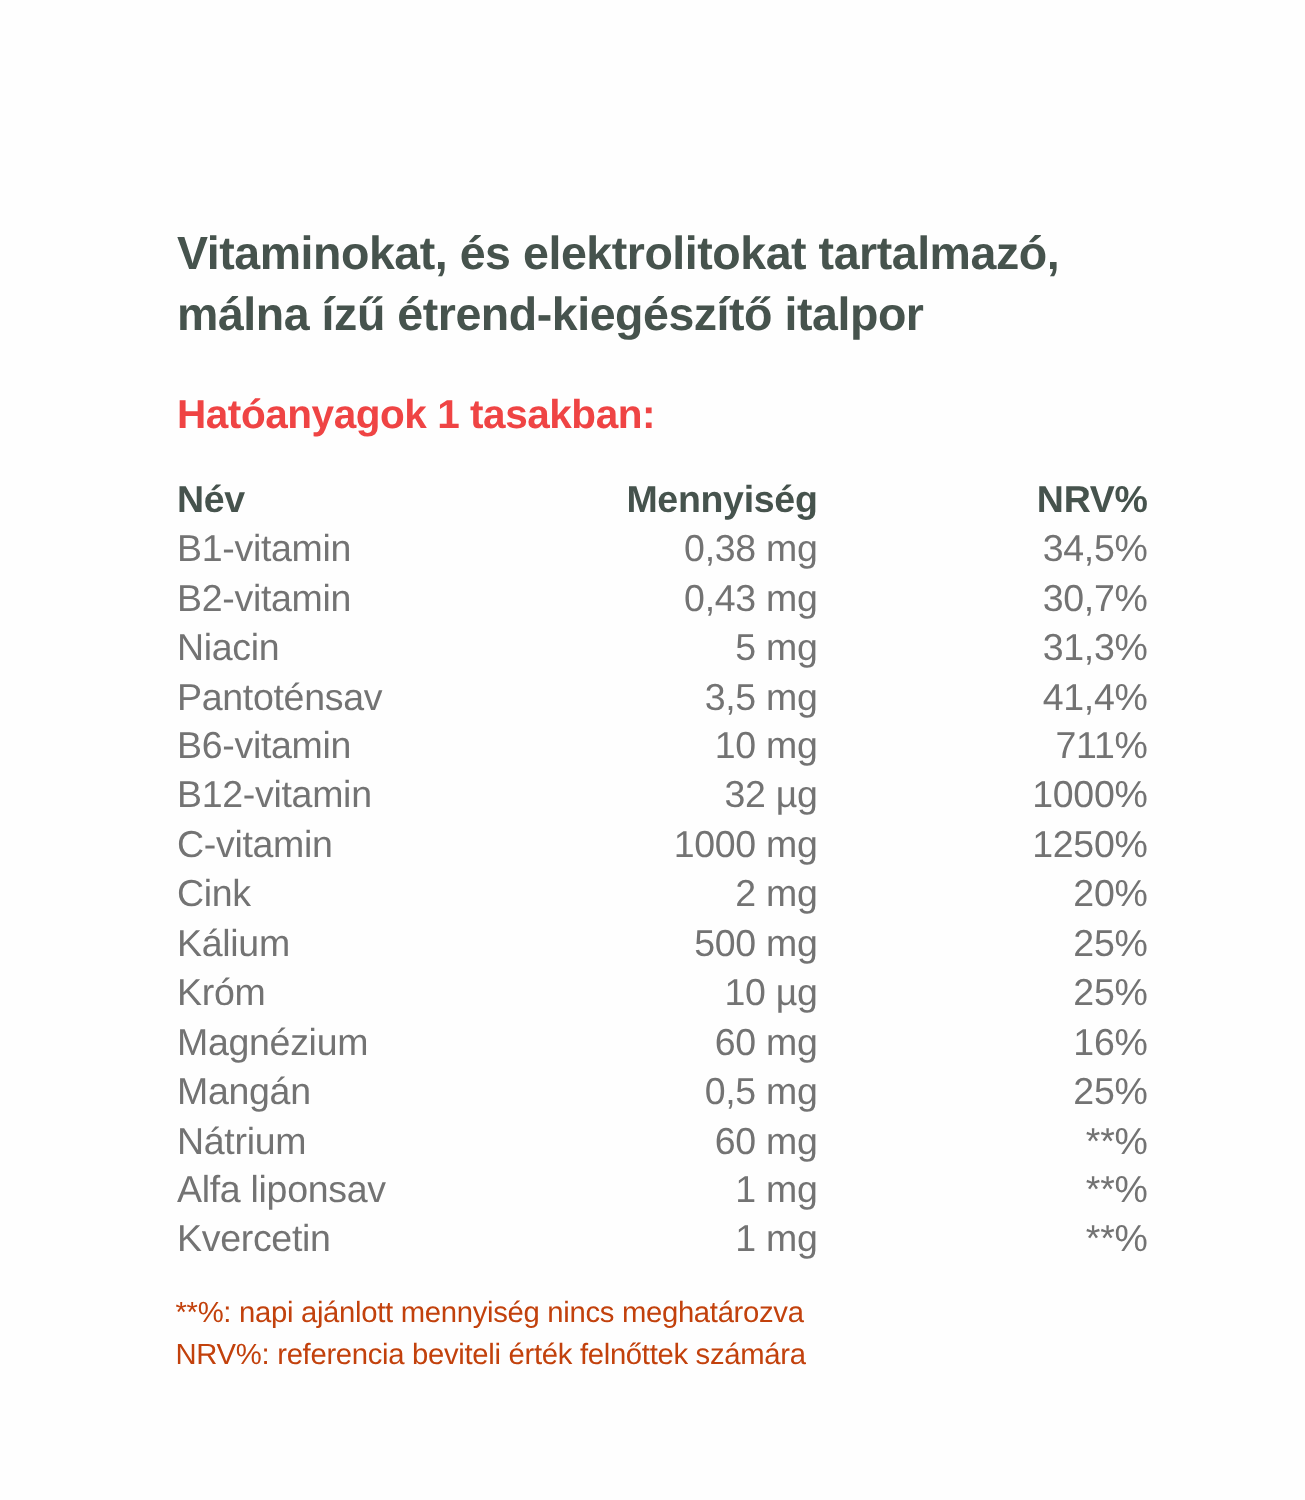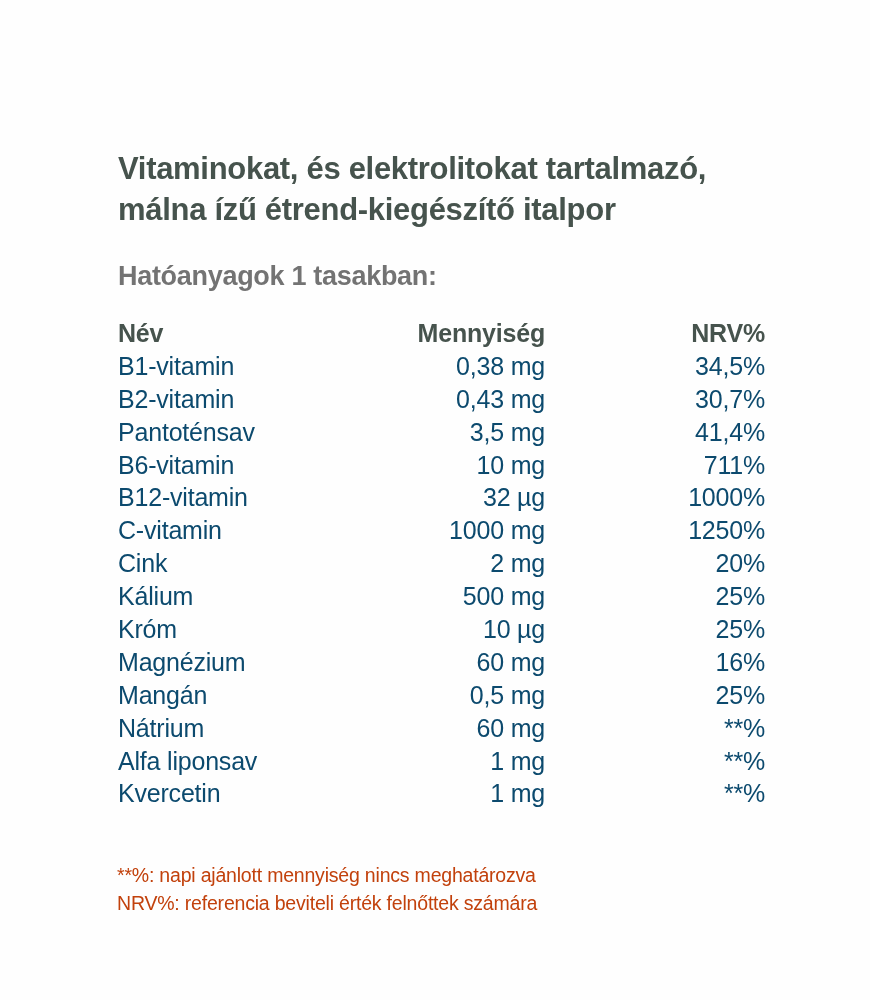--- a/index.html
+++ b/index.html
@@ -22,35 +22,35 @@
     font-weight: bold;
     line-height: 41px;
     color: #46534d;
     letter-spacing: -0.3px;
   }
   .subtitle {
     position: absolute;
     left: 118px; top: 261px;
     font-size: 27px;
     font-weight: bold;
-    color: #737373;
+    color: #ef4444;
     letter-spacing: -0.3px;
   }
   .table {
     position: absolute;
     left: 118px; top: 317px;
     width: 647px;
   }
   .t-row {
     display: grid;
     grid-template-columns: 280px 147px 220px;
     height: 32.9px;
     align-items: center;
     font-size: 25px;
-    color: #0c4a6e;
+    color: #737373;
     letter-spacing: -0.2px;
   }
   .t-row.header {
     font-weight: bold;
     color: #46534d;
   }
   .cell-name { text-align: left; }
   .cell-qty  { text-align: right; }
   .cell-nrv  { text-align: right; }
   .footnotes {
@@ -83,20 +83,25 @@
 
     <div class="t-row">
       <div class="cell-name">B1-vitamin</div>
       <div class="cell-qty">0,38 mg</div>
       <div class="cell-nrv">34,5%</div>
     </div>
     <div class="t-row">
       <div class="cell-name">B2-vitamin</div>
       <div class="cell-qty">0,43 mg</div>
       <div class="cell-nrv">30,7%</div>
+    </div>
+    <div class="t-row">
+      <div class="cell-name">Niacin</div>
+      <div class="cell-qty">5 mg</div>
+      <div class="cell-nrv">31,3%</div>
     </div>
     <div class="t-row">
       <div class="cell-name">Pantoténsav</div>
       <div class="cell-qty">3,5 mg</div>
       <div class="cell-nrv">41,4%</div>
     </div>
     <div class="t-row">
       <div class="cell-name">B6-vitamin</div>
       <div class="cell-qty">10 mg</div>
       <div class="cell-nrv">711%</div>

